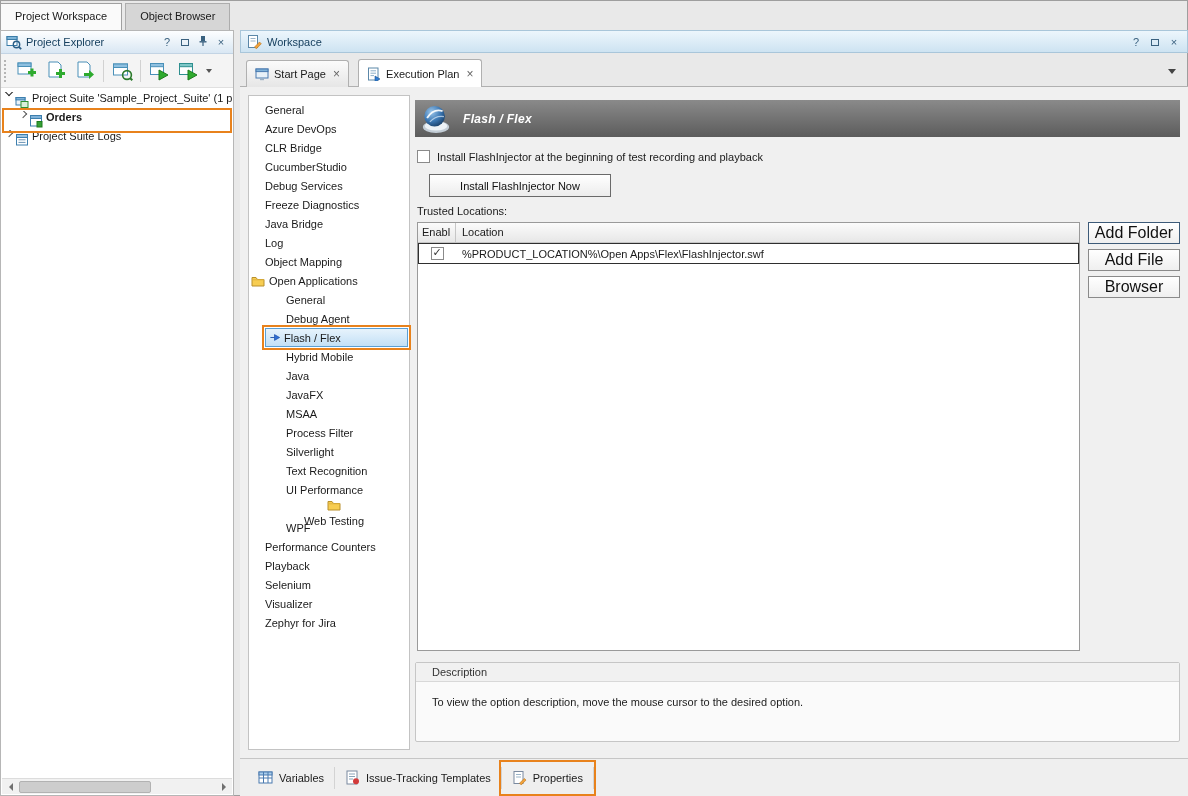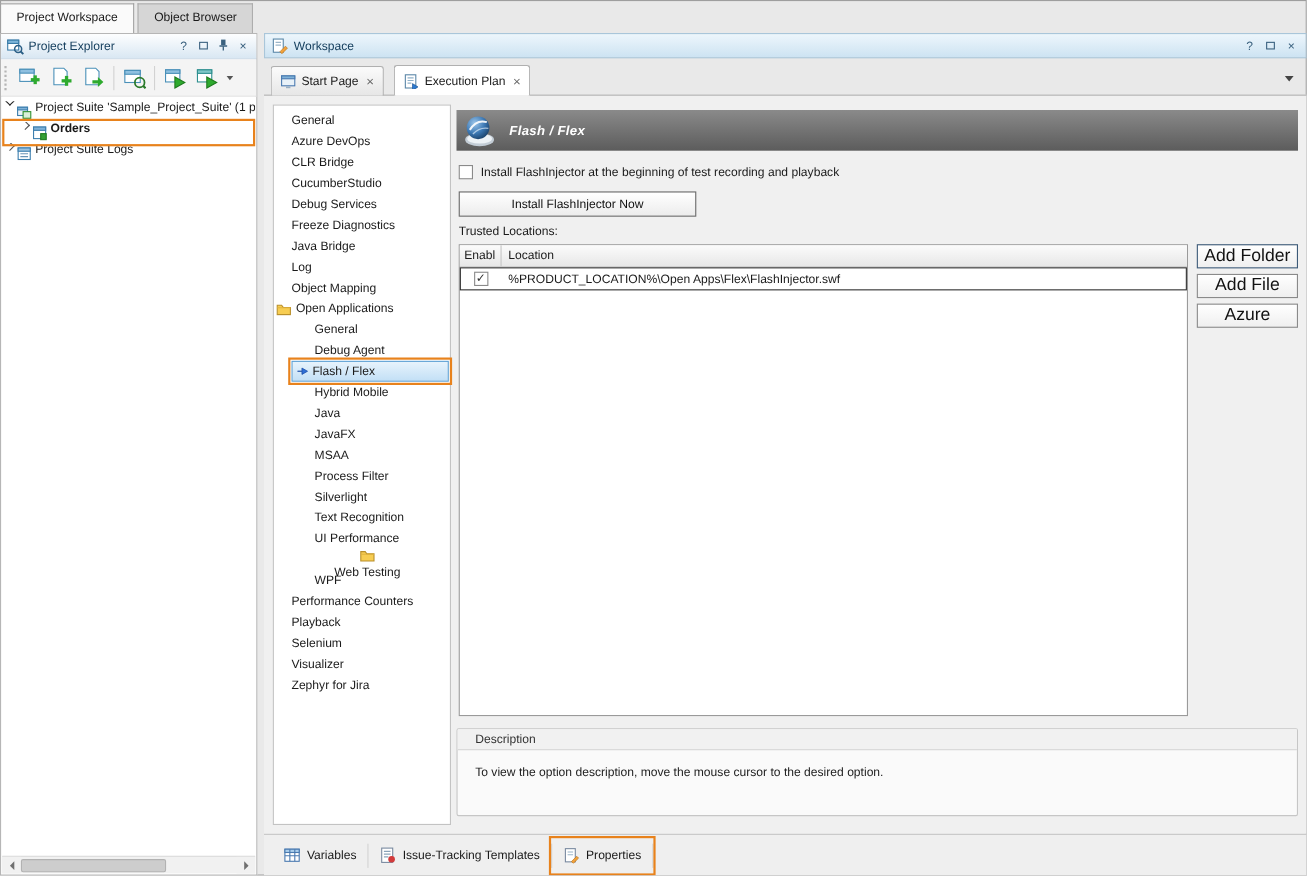--- a/index.html
+++ b/index.html
@@ -100,21 +100,21 @@
   .banner {
     position:absolute; left:0; right:0; top:5px; height:37px;
     background:linear-gradient(#8a8a8a,#5c5c5c);
     display:flex; align-items:center; gap:12px; padding-left:6px;
   }
   .banner-title { color:#fff; font-weight:bold; font-style:italic; font-size:12px; letter-spacing:.3px; }
   .chk-row { position:absolute; left:2px; top:55px; display:flex; align-items:center; gap:7px; }
   .cb { width:13px; height:13px; background:#fff; border:1px solid #8a8a8a; position:relative; flex:0 0 auto; }
   .cb.checked::after { content:"✓"; position:absolute; left:1px; top:-2px; font-size:11px; color:#333; }
   .install-btn {
-    position:absolute; left:2px; top:79px; width:216px; height:23px;
+    position:absolute; left:14px; top:79px; width:182px; height:23px;
     border:1px solid #6a6a6a; background:linear-gradient(#ffffff,#ececec);
     font-family:"Liberation Sans",sans-serif; font-size:11px; color:#111;
   }
   .tl-label { position:absolute; left:2px; top:110px; }
   .grid {
     position:absolute; left:2px; top:127px; right:100px; height:429px;
     border:1px solid #9a9a9a; background:#fff; display:flex; flex-direction:column;
   }
   .grid-head { height:20px; display:flex; background:linear-gradient(#fbfbfb,#e7e7e7); border-bottom:1px solid #c6c6c6; }
   .gh-c1 { width:38px; border-right:1px solid #c6c6c6; padding:3px 4px; overflow:hidden; }
@@ -464,21 +464,21 @@
                   <span class="cb checked"></span>
                 </div>
                 <div class="gr-c2">%PRODUCT_LOCATION%\Open Apps\Flex\FlashInjector.swf</div>
               </div>
             </div>
         </div>
 
         <div class="side-btns">
           <button class="side-btn primary">Add Folder</button>
           <button class="side-btn">Add File</button>
-          <button class="side-btn">Azure</button>
+          <button class="side-btn">Browser</button>
         </div>
 
         <div class="desc-box">
           <div class="desc-head">Description</div>
           <div class="desc-body">To view the option description, move the mouse cursor to the desired option.</div>
         </div>
       </div>
     </div>
 
     <div class="bottom-tabs" id="bottom-tabs">

